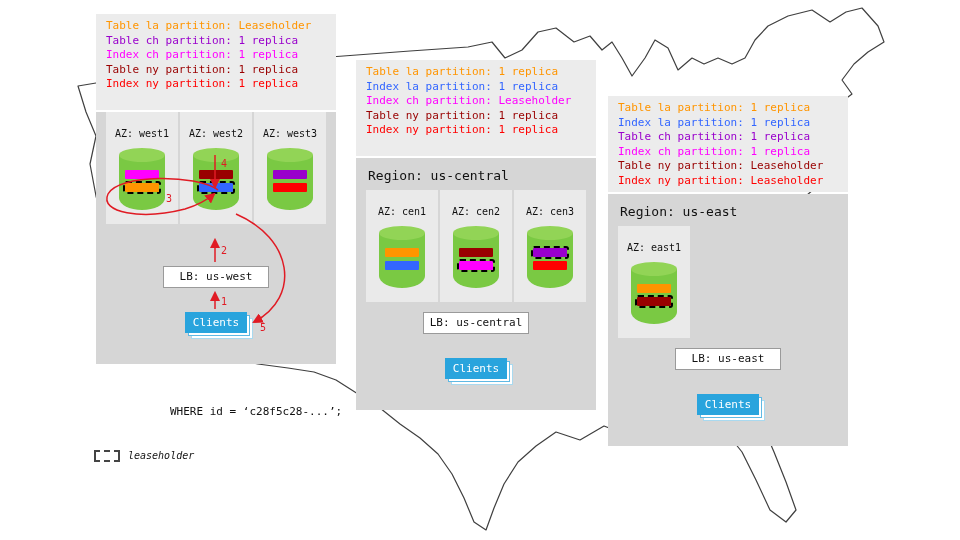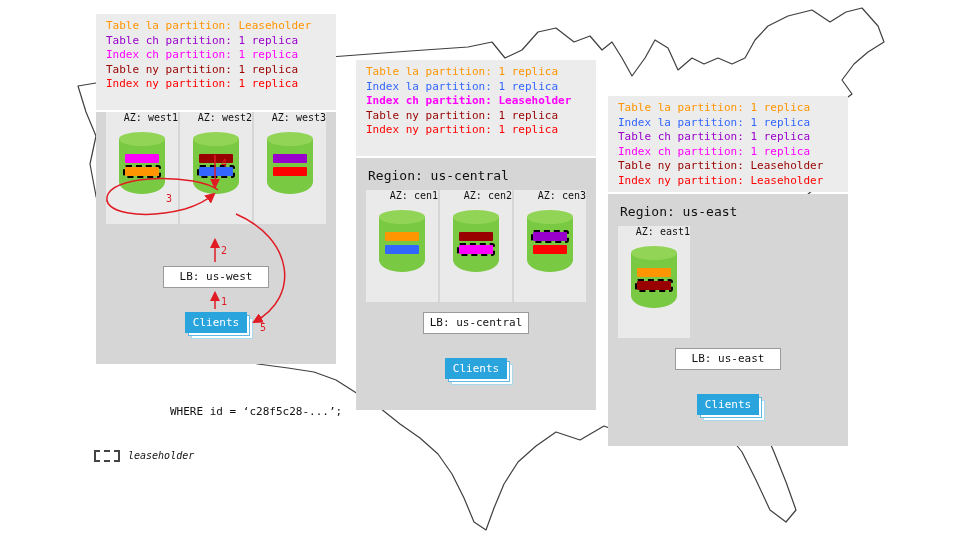--- a/index.html
+++ b/index.html
@@ -15,21 +15,21 @@
   .rg-east    { left:608px; top:96px; }
 
   .info-box { width:240px; height:96px; background:#ececec; padding:5px 10px; }
   .info-line { font-size:11px; line-height:14.5px; white-space:pre; }
 
   .region-box { margin-top:2px; width:240px; height:252px; background:#d6d6d6; position:relative; }
   .region-title { font-size:13px; color:#111; padding:10px 12px 7px; }
 
   .az-row { display:flex; gap:2px; padding:0 10px; }
   .az-box { width:72px; height:112px; background:#eaeaea; }
-  .az-label { font-size:10px; line-height:12px; text-align:right; padding-top:0; color:#111; }
+  .az-label { font-size:10px; line-height:12px; text-align:center; padding-top:0; color:#111;margin-top:16px; }
 
   .cylinder { position:relative; width:46px; height:62px; margin:8px auto 0; }
   .cyl-body { position:absolute; left:0; right:0; top:7px; bottom:0; background:#7ac943;
               border-radius:0 0 50% 50% / 0 0 12px 12px; }
   .cyl-top  { position:absolute; top:0; left:0; width:100%; height:14px; background:#92d456;
               border-radius:50%; z-index:1; }
   .bars { position:absolute; left:0; right:0; top:22px; display:flex; flex-direction:column;
           gap:4px; align-items:center; z-index:2; }
   .bar { width:34px; height:9px; border-radius:1px; }
   .bar[data-leaseholder="true"] { outline:2px dashed #000; }
@@ -118,21 +118,21 @@
     </div>
     <div class="sql-text">
       <div>WHERE id = ‘c28f5c28-...’;</div>
     </div>
   </div>
 
   <div class="region-group rg-central">
     <div class="info-box">
       <div class="info-line" style="color: rgb(255, 149, 0);">Table la partition: 1 replica</div>
       <div class="info-line" style="color: rgb(51, 102, 255);">Index la partition: 1 replica</div>
-      <div class="info-line" style="color: rgb(255, 0, 255); font-weight: bold;">Index ch partition: Leaseholder</div>
+      <div class="info-line" style="color: rgb(255, 0, 255);">Index ch partition: Leaseholder</div>
       <div class="info-line" style="color: rgb(153, 0, 0);">Table ny partition: 1 replica</div>
       <div class="info-line" style="color: rgb(255, 0, 0);">Index ny partition: 1 replica</div>
     </div>
     <div class="region-box">
       <div class="region-title">Region: us-central</div>
       <div class="az-row">
         <div class="az-box">
           <div class="az-label">AZ: cen1</div>
           <div class="cylinder">
             <div class="cyl-top" style="background-color: rgb(146, 212, 86);"></div>

